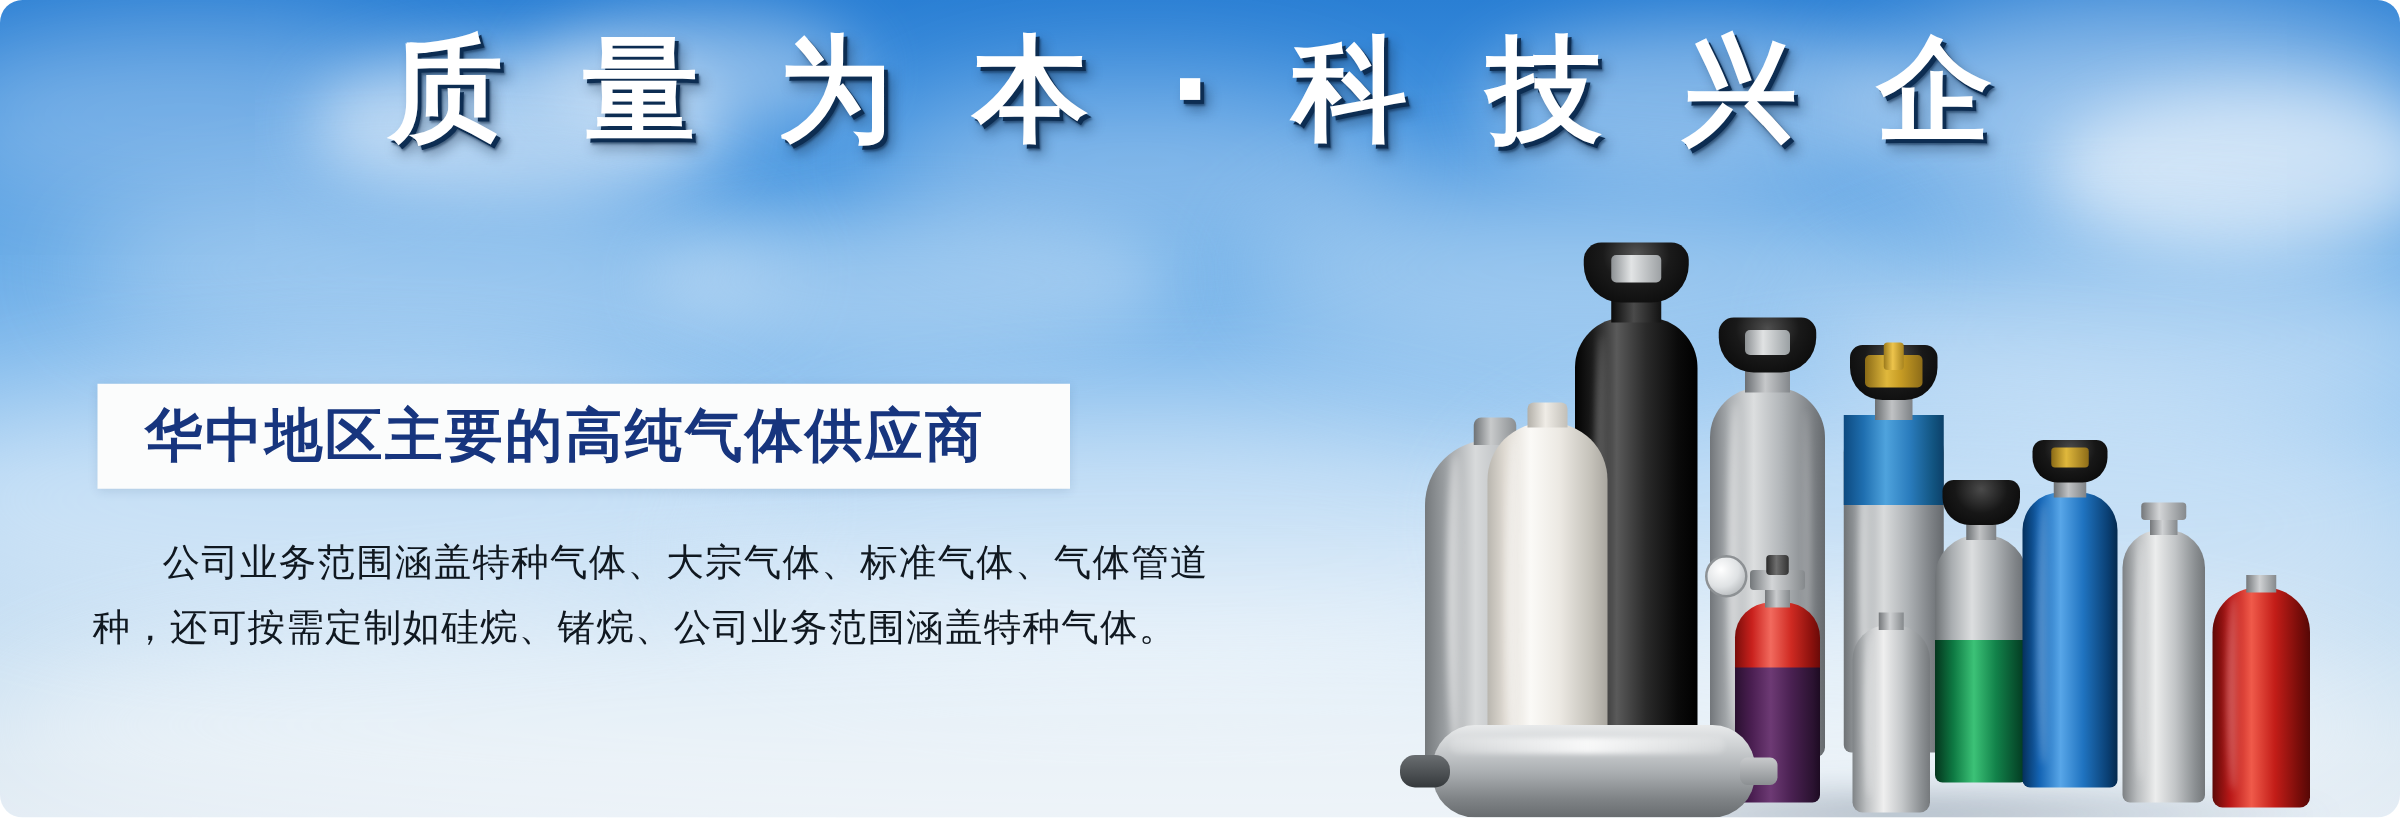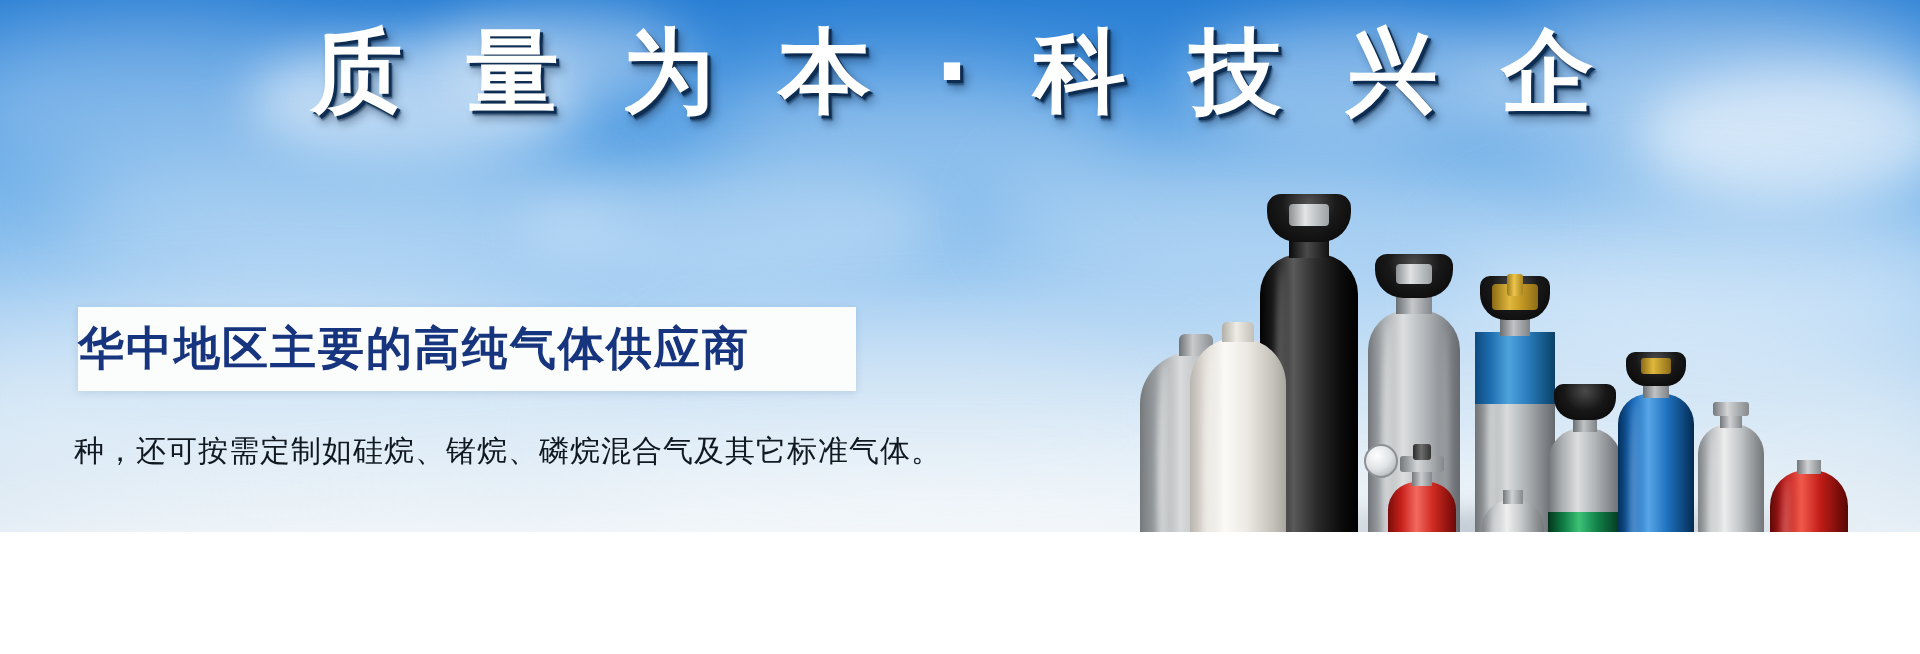--- a/index.html
+++ b/index.html
@@ -1,22 +1,23 @@
 <!DOCTYPE html>
 <html><head>
 <meta charset="utf-8">
 <style>
   html,body{margin:0;padding:0;background:#fff;}
   body{font-family:"Liberation Sans",sans-serif;}
 
   #banner{
     position:relative;
-    width:1920px;height:532px;
+    width:1920px;height:654px;
     overflow:hidden;
     background:linear-gradient(180deg,#2a7fd4 0%,#3e8fdd 14%,#65a9e6 30%,#8cc0ee 46%,#a9d0f2 58%,#bcd9f2 70%,#cfe3f3 82%,#dce9f3 92%,#e4edf5 100%);
+    border-radius:18px;
   }
 
   
   .cloud{position:absolute;border-radius:50%;background:#ffffff;filter:blur(26px);pointer-events:none;}
   .cloudsoft{position:absolute;border-radius:50%;background:#ffffff;filter:blur(42px);pointer-events:none;}
 
   
   #headline-wrap{
     position:absolute;left:0;top:22px;width:1920px;text-align:center;
   }
@@ -51,20 +52,21 @@
     background:#fbfcfc;
     display:flex;align-items:center;
     box-shadow:0 2px 8px rgba(20,50,90,.12);
   }
   #slogan-text{
     font-family:"DejaVu Sans","Liberation Sans",sans-serif;
     font-weight:bold;
     font-size:46px;
     letter-spacing:2px;
     color:#17357e;
+    margin-left:38px;
     white-space:nowrap;
   }
 
   
   #body-copy{
     position:absolute;left:74px;top:425px;width:810px;
     font-family:"DejaVu Serif","Liberation Serif",serif;
     font-size:30px;
     line-height:52px;
     color:#101820;
@@ -123,21 +125,22 @@
 
   <div id="headline-wrap">
     <div id="headline">质 量 为 本 · 科 技 兴 企</div>
   </div>
 
   <div id="slogan-box">
     <span id="slogan-text">华中地区主要的高纯气体供应商</span>
   </div>
 
   <div id="body-copy">
-    <span class="ln">种，还可按需定制如硅烷、锗烷、磷烷混合气及其它标准气体。</span>
+    <span class="ln indent">公司业务范围涵盖特种气体、大宗气体、标准气体、气体管道</span>
+    <span class="ln">种，还可按需定制如硅烷、锗烷、公司业务范围涵盖特种气体。</span>
   </div>
 
   <div id="ground-shadow"></div>
 
   <div id="cylinders">
 
     <div class="cyl" style="left:-10px;bottom:36px;width:112px;height:280px;">
       <div class="body" style="height:266px;border-radius:52px 52px 10px 10px;
            background:linear-gradient(90deg,#75797c 0%,#9fa3a6 16%,#d8dadb 36%,#b4b8bb 62%,#85898c 86%,#6b6f72 100%);">
         <div class="shine"></div>

